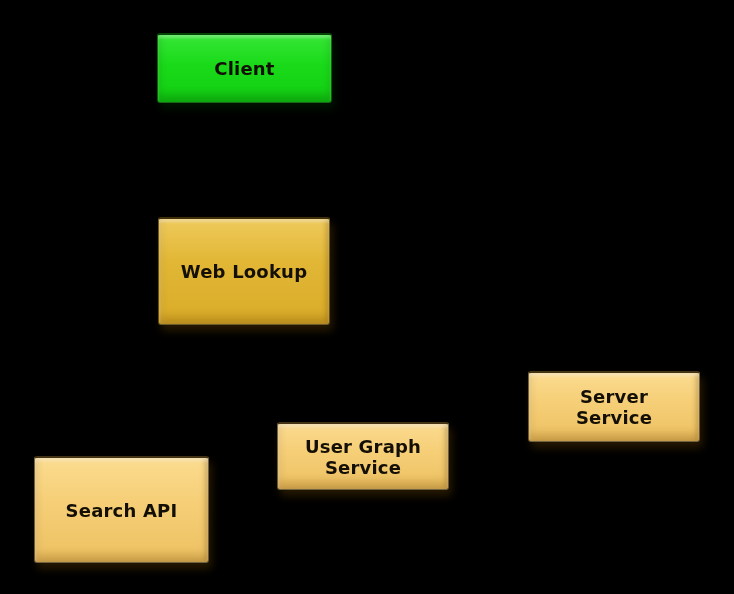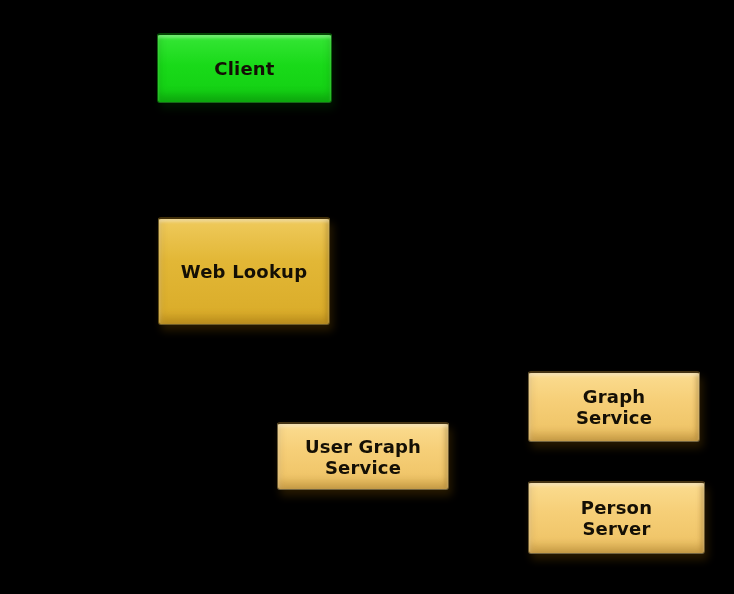--- a/index.html
+++ b/index.html
@@ -76,29 +76,28 @@
 <div class="canvas">
 
   <div class="node n-client">
     <span class="node-label">Client</span>
   </div>
 
   <div class="node n-web-server">
     <span class="node-label">Web Lookup</span>
   </div>
 
+  <div class="node n-search-api">
+    <span class="node-label">Search API</span>
+  </div>
 
   <div class="node n-user-graph-service">
     <span class="node-label">User Graph
 Service</span>
   </div>
 
   <div class="node n-lookup-service">
-    <span class="node-label">Graph
+    <span class="node-label">Server
 Service</span>
   </div>
 
-  <div class="node n-person-server">
-    <span class="node-label">Person
-Server</span>
-  </div>
 
 </div>
 
 </body></html>

